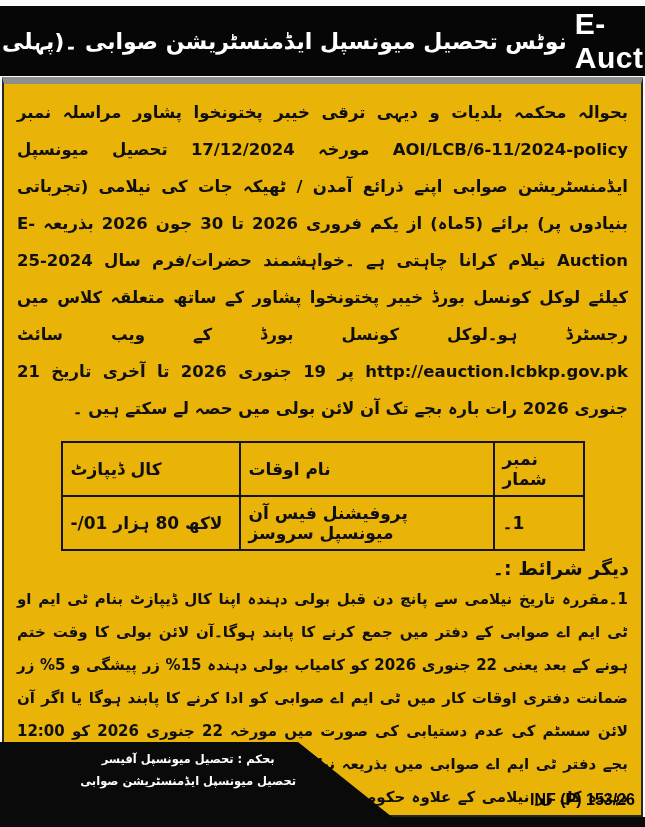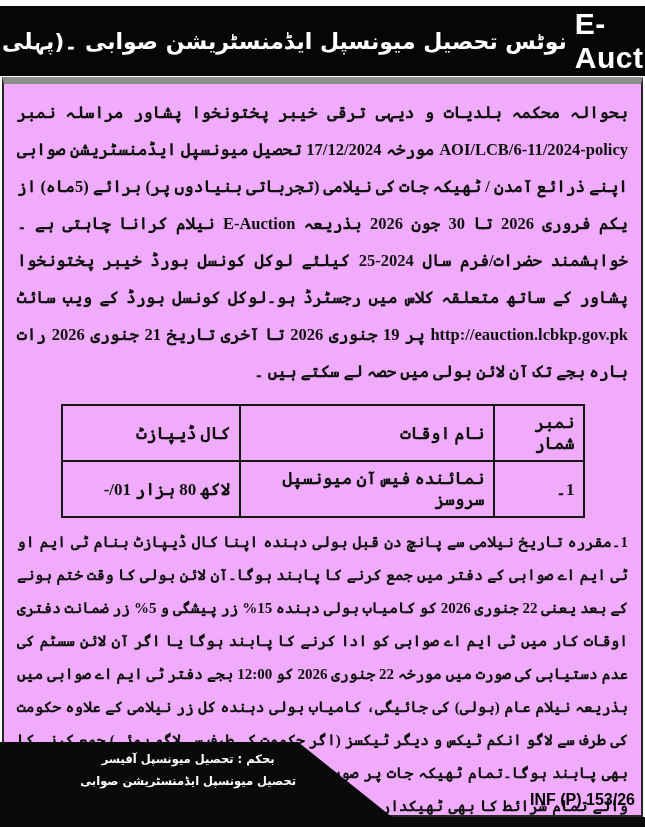--- a/index.html
+++ b/index.html
@@ -21,39 +21,38 @@
   }
   .header-latin{
     font-family:"Liberation Sans","DejaVu Sans",sans-serif;
     font-weight:bold;font-size:30px;letter-spacing:.5px;
     direction:ltr;unicode-bidi:isolate;
   }
   .header-urdu{font-weight:bold;font-size:22px;white-space:nowrap;}
   
   .body-frame{
     position:absolute;left:2px;right:2px;top:77px;bottom:10px;
-    background:#f0abfc;
+    background:#eab308;
     border:2px solid #262626;
     border-top:7px solid #8e8e8e;
     overflow:hidden;
-    font-family:Liberation Serif, serif;
   }
   .intro{
     direction:rtl;text-align:justify;
     font-size:16.5px;line-height:37px;font-weight:bold;
     padding:10px 13px 0 13px;margin:0;
   }
   
   .auction-table{
     direction:rtl;border-collapse:collapse;
     margin:14px auto 4px auto;
   }
   .auction-table th,.auction-table td{
     border:2px solid #151515;
-    font-weight:bold;text-align:right;
+    font-weight:bold;text-align:left;
     padding:6px 8px;font-size:17px;
   }
   .auction-table th{height:32px;}
   .auction-table td{height:36px;}
   .col-num{width:72px;}
   .col-name{width:236px;}
   .col-deposit{width:160px;}
   .ltr-cell{direction:ltr;}
   
   .conditions-title{
@@ -102,26 +101,27 @@
       <thead>
         <tr>
           <th class="col-num">نمبر شمار</th>
           <th class="col-name">نام اوقات</th>
           <th class="col-deposit">کال ڈیپازٹ</th>
         </tr>
       </thead>
       <tbody>
         <tr>
           <td>1۔</td>
-          <td>نمائندہ فیس آن میونسپل سروسز</td>
+          <td>پروفیشنل فیس آن میونسپل سروسز</td>
           <td class="ltr-cell">-/01 لاکھ 80 ہزار</td>
         </tr>
       </tbody>
     </table>
 
+    <p class="conditions-title">دیگر شرائط :۔</p>
 
     <p class="conditions">1۔مقررہ تاریخ نیلامی سے پانچ دن قبل بولی دہندہ اپنا کال ڈیپازٹ بنام ٹی ایم او ٹی ایم اے صوابی کے دفتر میں جمع کرنے کا پابند ہوگا۔آن لائن بولی کا وقت ختم ہونے کے بعد یعنی 22 جنوری 2026 کو کامیاب بولی دہندہ 15% زر پیشگی و 5% زر ضمانت دفتری اوقات کار میں ٹی ایم اے صوابی کو ادا کرنے کا پابند ہوگا یا اگر آن لائن سسٹم کی عدم دستیابی کی صورت میں مورخہ 22 جنوری 2026 کو 12:00 بجے دفتر ٹی ایم اے صوابی میں بذریعہ نیلام عام (بولی) کی جائیگی، کامیاب بولی دہندہ کل زر نیلامی کے علاوہ حکومت کی طرف سے لاگو انکم ٹیکس و دیگر ٹیکسز (اگر حکومت کی طرف سے لاگو ہوئے) جمع کرنے کا بھی پابند ہوگا۔تمام ٹھیکہ جات پر صوبائی و مرکزی حکومت کی طرف موجودہ اور آنے والے تمام شرائط کا بھی ٹھیکدار مکمل طور پر پابند ہوگا۔کسی بھی لوکل کونسل کا بقایا دار یا اُسکا نمائندہ یا کارندہ بولی میں حصہ لینے کا مجاز نہیں ہوگا۔دیگر شرائط نیلام ویب سائٹ پر یا دفتر ہذا میں دفتری اوقات کار میں ملاحظہ کئے جاسکتے ہیں ۔</p>
 
   </div>
 
   <div class="footer-black">
     <div class="footer-cols">
       <div class="footer-block">
         <div>بحکم : تحصیل میونسپل آفیسر</div>
         <div>تحصیل میونسپل ایڈمنسٹریشن صوابی</div>

